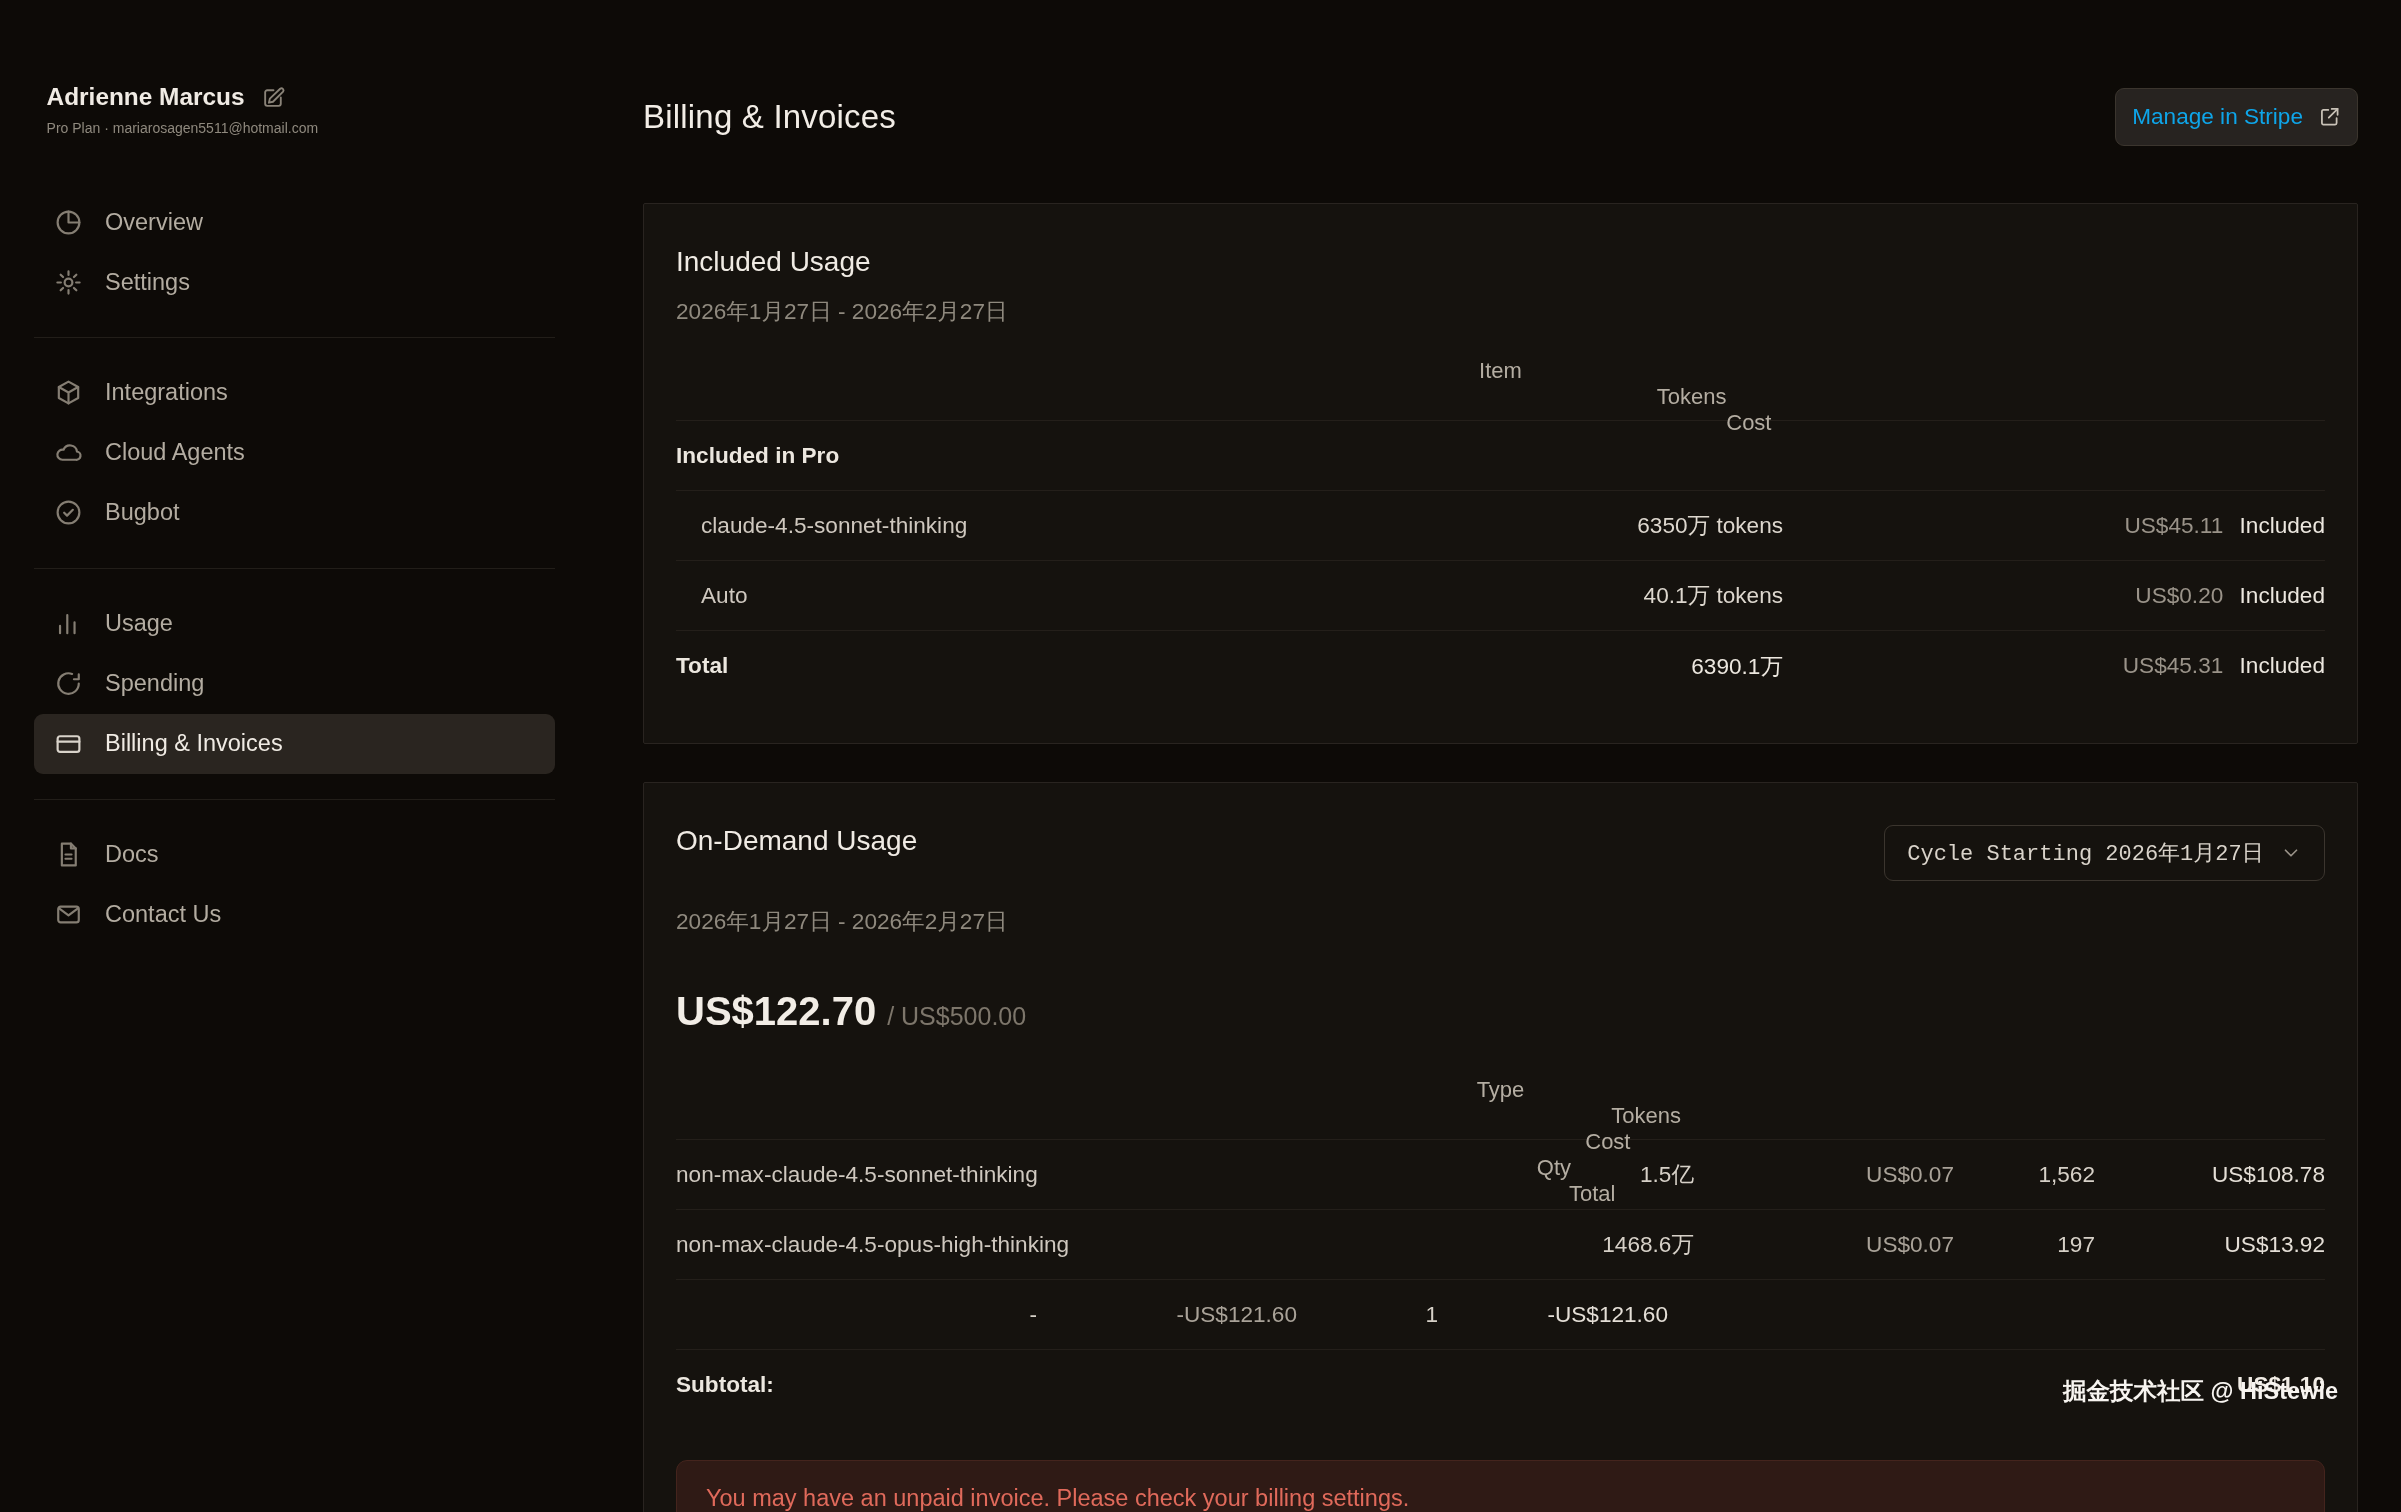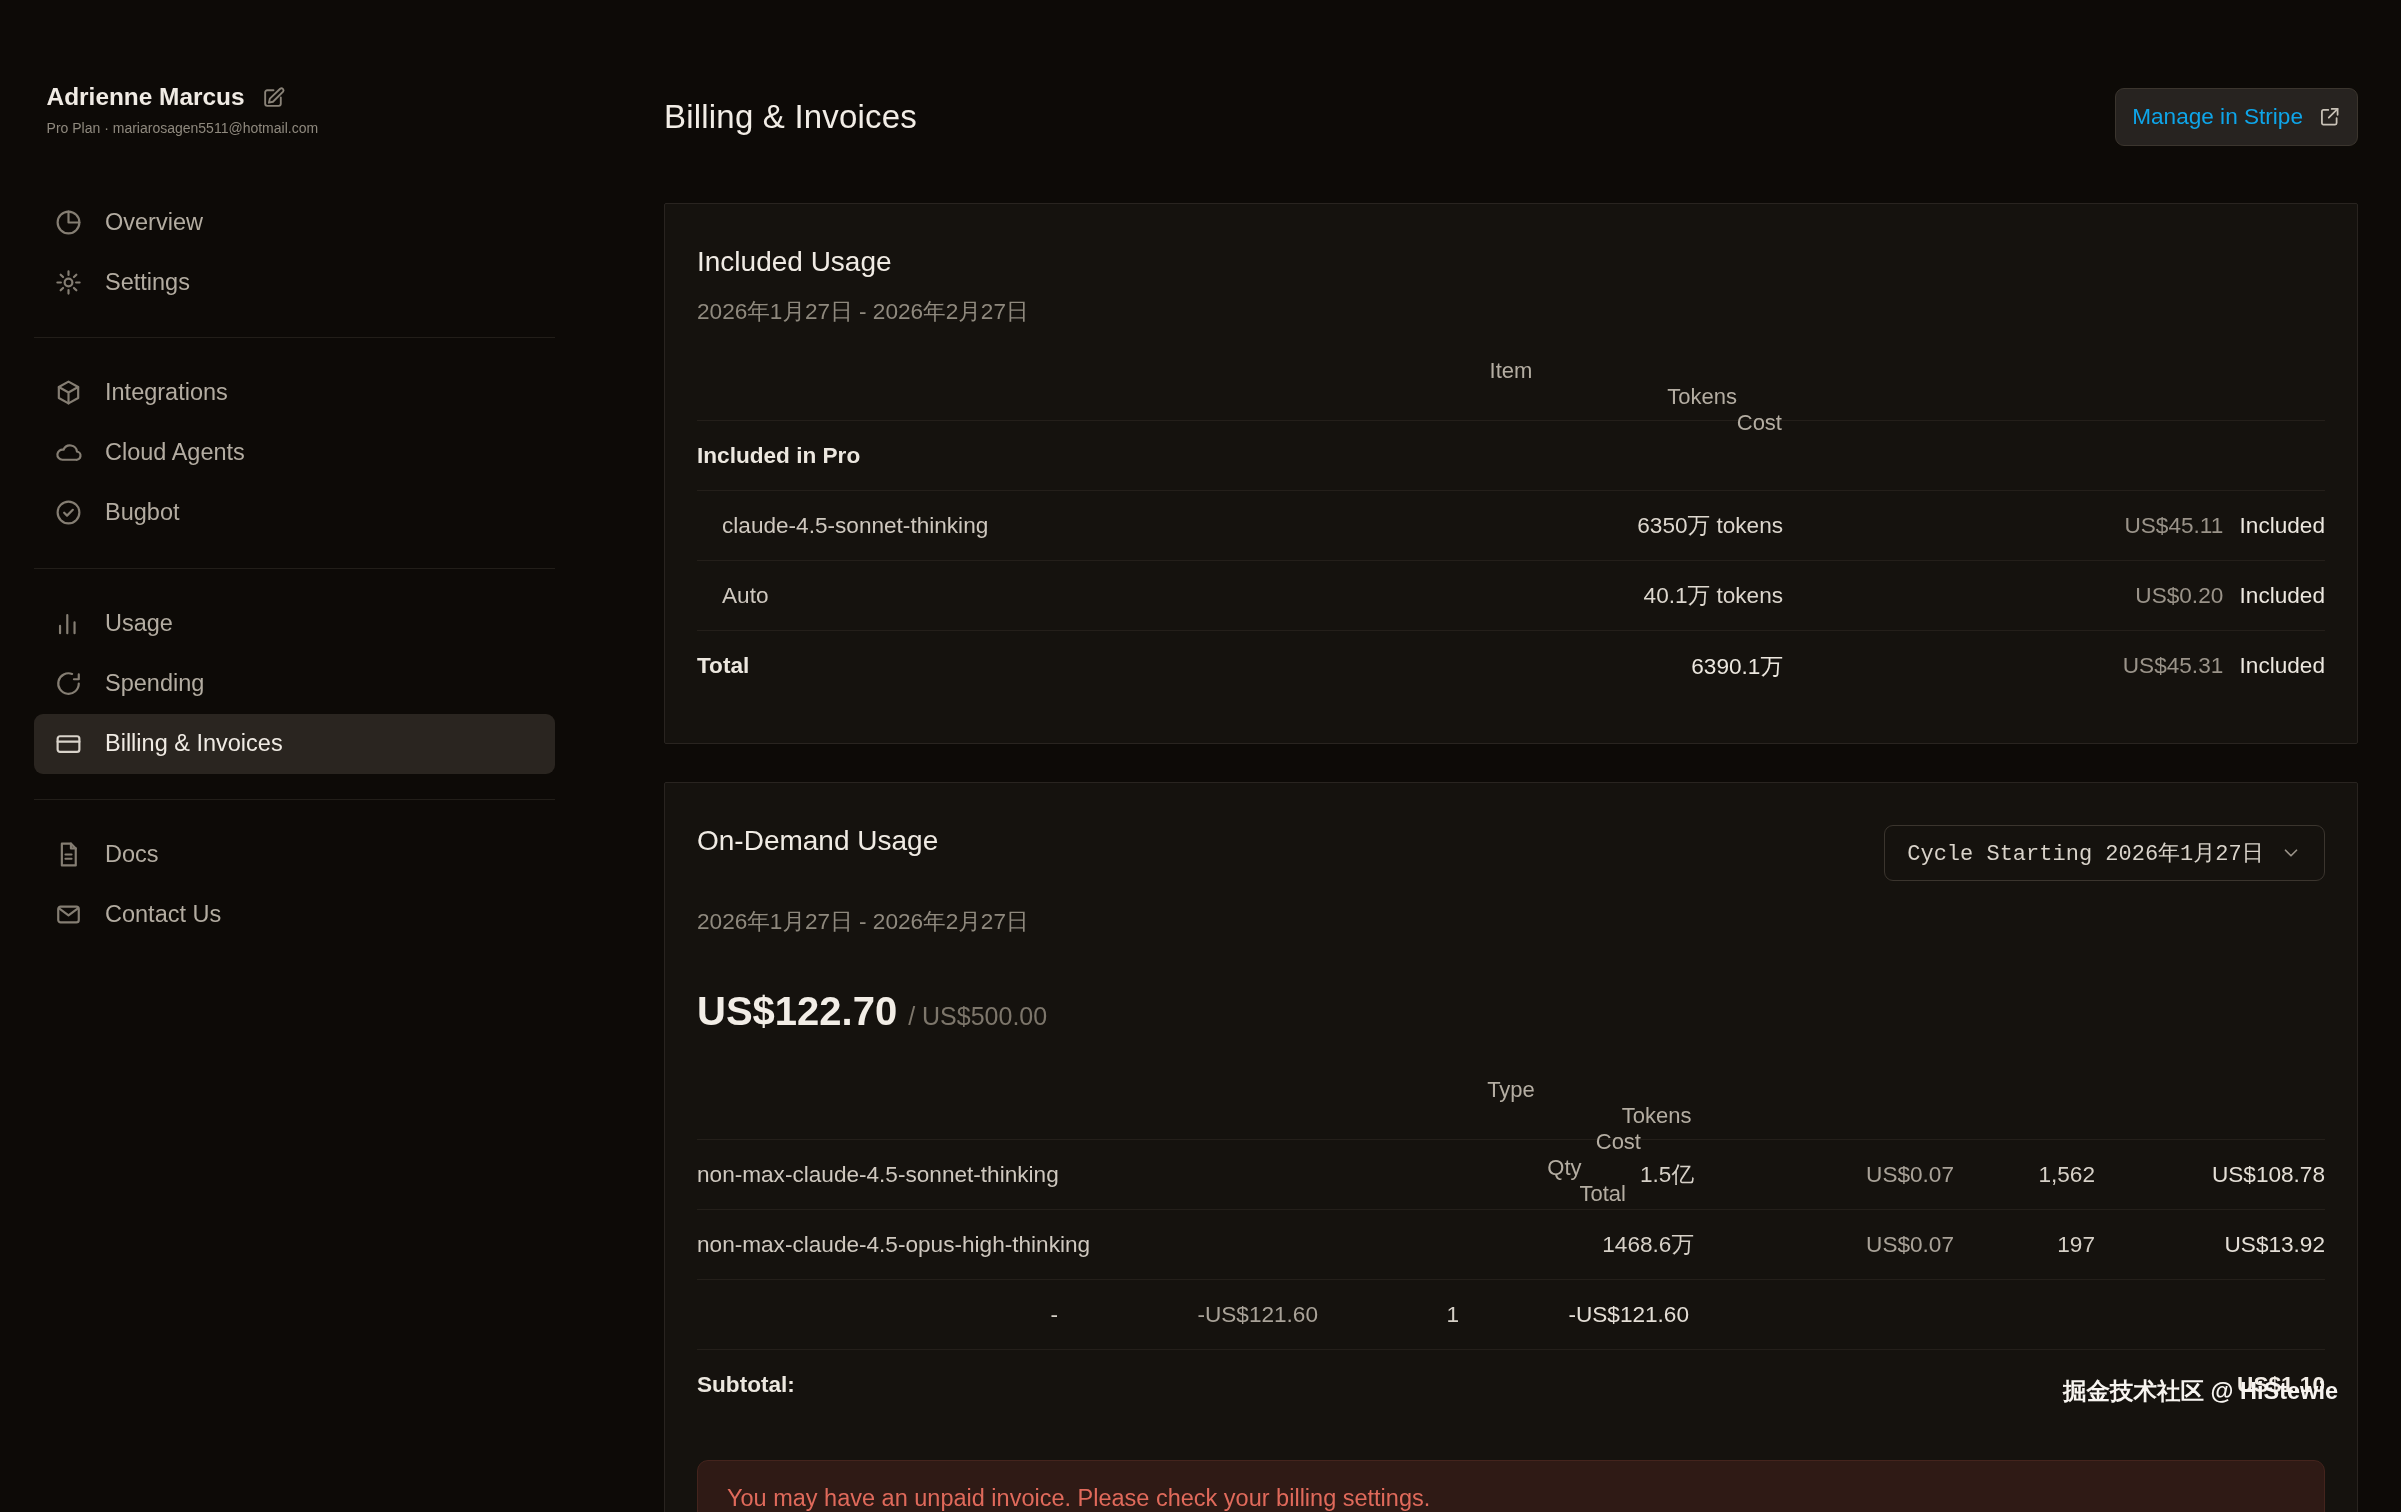--- a/index.html
+++ b/index.html
@@ -5,21 +5,21 @@
   * { box-sizing: border-box; }
   html, body { margin: 0; padding: 0; }
   body {
     width: 2401px; height: 1512px;
     background: #0d0a07;
     color: #ece7df;
     font-family: "Liberation Sans", sans-serif;
     overflow: hidden;
     position: relative;
   }
-  .layout { display: flex; width: 100%; height: 100%; gap: 21px; }
+  .layout { display: flex; width: 100%; height: 100%; }
 
   
   .sidebar {
     width: 560px; flex-shrink: 0;
     padding: 83px 5.4px 0 34px;
   }
   .user-block { margin-left: 12.6px; }
   .user-name-row { display: flex; align-items: center; gap: 16.3px; }
   .user-name { font-size: 24.4px; font-weight: 600; color: #f0ebe4; }
   .edit-icon { color: #8a8378; display: inline-flex; cursor: pointer; }

